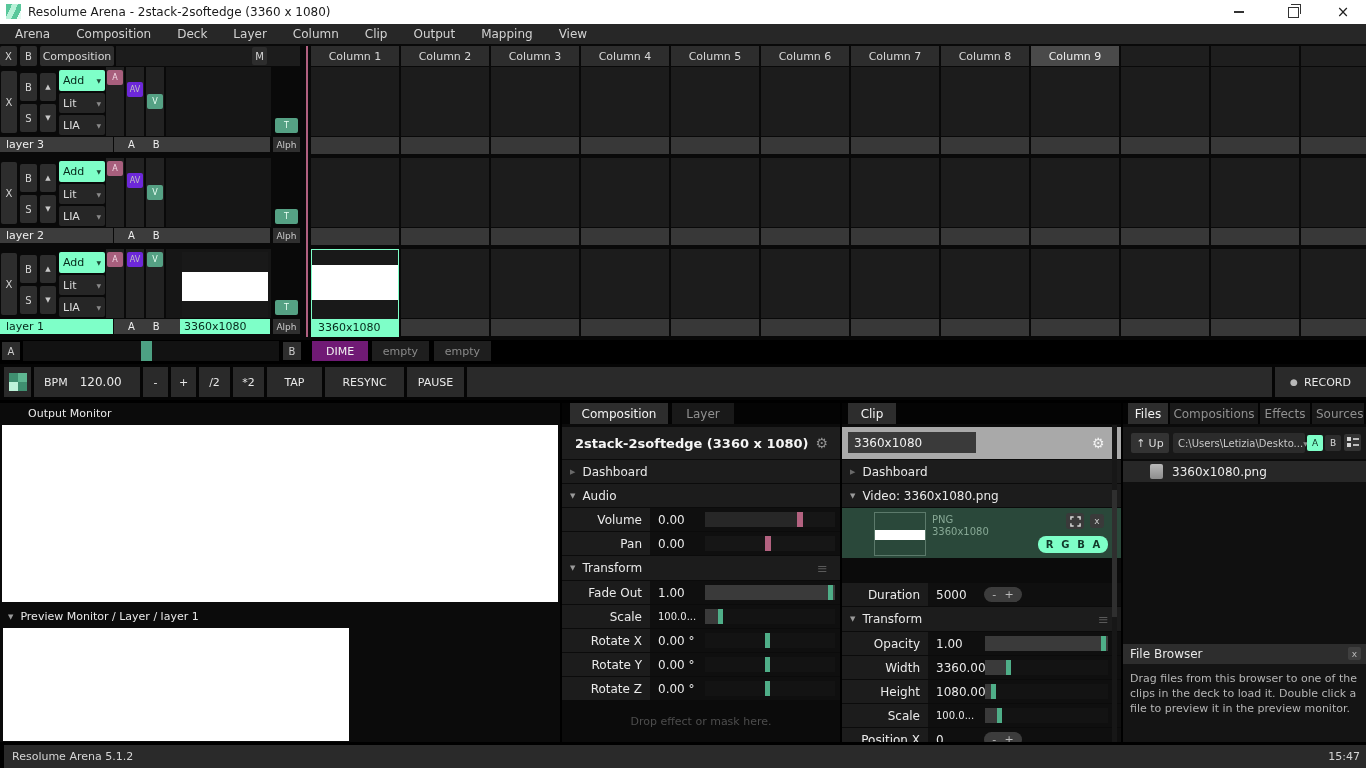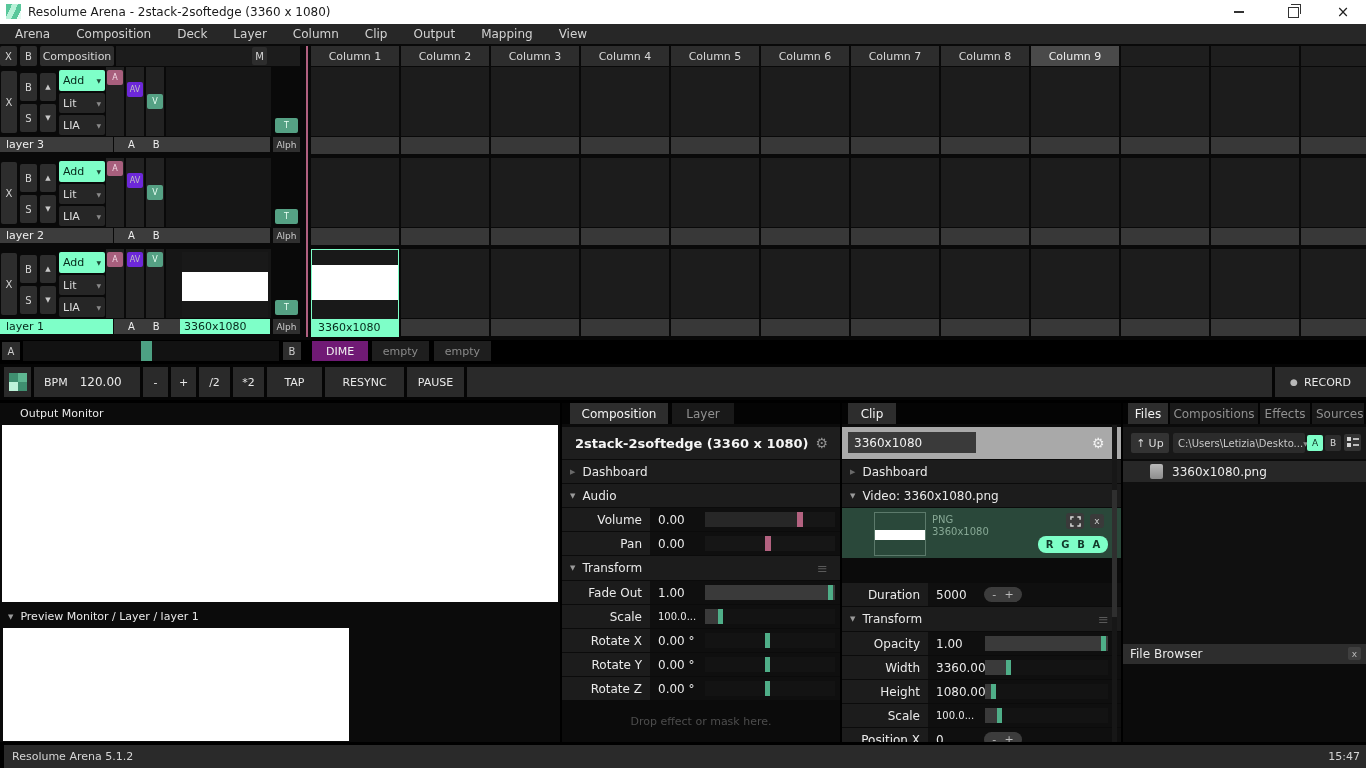--- a/index.html
+++ b/index.html
@@ -416,21 +416,21 @@
   <div class="tseg" style="left:267px;width:55px">TAP</div>
   <div class="tseg" style="left:325px;width:79px">RESYNC</div>
   <div class="tseg" style="left:407px;width:57px">PAUSE</div>
   <div class="tseg" style="left:467px;width:805px"></div>
   <div class="tseg" style="left:1275px;width:91px">
     <span class="recdot">●</span>
     <span>RECORD</span>
   </div>
 
   <div class="abs mon-bg"></div>
-  <div class="mon-head abs" style="left:0;top:403px;width:560px;padding-left:20px;box-sizing:border-box">
+  <div class="mon-head abs" style="left:8px;top:403px;width:560px;padding-left:20px;box-sizing:border-box">
       <span>Output Monitor</span>
     </div>
   <div class="white-rect abs" style="left:2px;top:425px;width:556px;height:177px"></div>
   <div class="mon-head abs" style="left:0;top:606px;width:560px;padding-left:8px;box-sizing:border-box">
     <span class="tri">▼</span>
     <span>Preview Monitor / Layer / layer 1</span>
   </div>
   <div class="white-rect abs" style="left:3px;top:628px;width:346px;height:113px"></div>
 
   <div class="panel" style="left:562px;width:278px">
@@ -632,20 +632,25 @@
     <div class="flist">
       <div class="frow sel" style="top:0">
           <div class="ficon"></div>
           <span>3360x1080.png</span>
         </div>
     </div>
     <div class="fb-head">
       <span>File Browser</span>
       <div class="fb-close">x</div>
     </div>
+    <div class="fb-body">
+      <div>Drag files from this browser to one of the</div>
+      <div>clips in the deck to load it. Double click a</div>
+      <div>file to preview it in the preview monitor.</div>
+    </div>
   </div>
 
   <div class="abs statusbar">
     <span class="abs flexl" style="left:8px;height:23px">Resolume Arena 5.1.2</span>
     <span class="abs flexl" style="right:10px;height:23px">15:47</span>
   </div>
 
 </div>
 
 </body></html>

